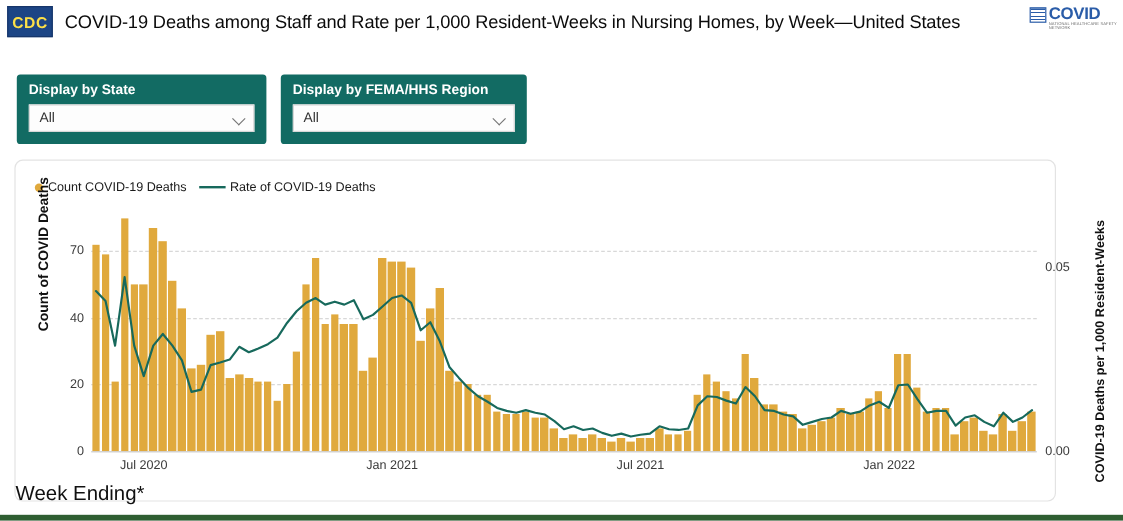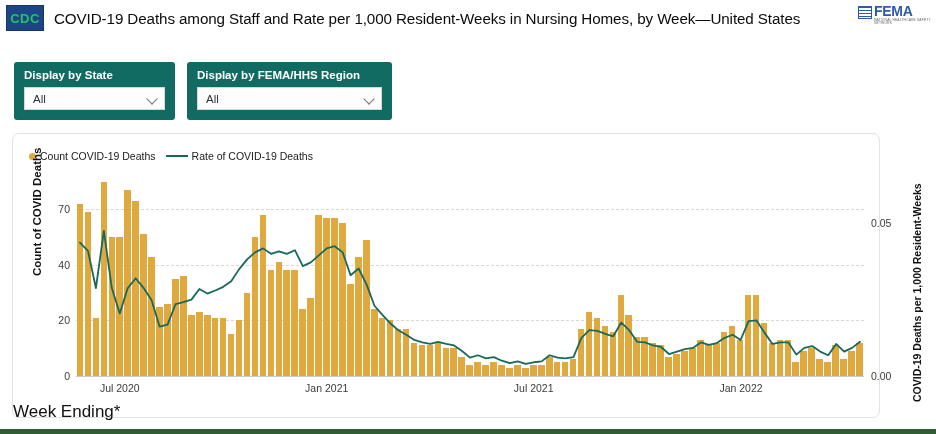--- a/index.html
+++ b/index.html
@@ -23,21 +23,21 @@
     display: flex; align-items: center;
   }
   #cdc-logo {
     width: 38px; height: 26px; margin-left: 6px;
     background: #1c4585;
     border: 1px solid #16356a;
     display: flex; align-items: center; justify-content: center;
     flex: 0 0 auto;
   }
   #cdc-logo .mark {
-    color: #22c55e; font-weight: bold;
+    color: #fde047; font-weight: bold;
     font-size: 13px; letter-spacing: 0.5px;
     font-family: "Liberation Sans", sans-serif;
   }
   #page-title {
     margin-left: 10px;
     font-size: 15.2px; font-weight: normal;
     color: #0b0b0b; white-space: nowrap;
     letter-spacing: -0.1px;
   }
   #nhsn-logo {
@@ -64,21 +64,21 @@
 
   
   #filters {
     position: absolute; left: 14px; top: 62px;
     display: flex; gap: 12px;
   }
   .filter-card {
     background: #126b63;
     border-radius: 3px;
     padding: 7px 10px 10px 10px;
-    width: 161px;
+    width: 208px;
   }
   .filter-card.wide { width: 205px; }
   .filter-label {
     color: #ffffff; font-size: 11.5px; font-weight: bold;
     margin-bottom: 6px; white-space: nowrap;
   }
   .filter-select {
     background: #fdfdfd;
     border: 1px solid #d7d7d7;
     height: 23px;
@@ -204,21 +204,21 @@
 <div id="app">
 
   <div id="header">
     <div id="cdc-logo">
       <span class="mark">CDC</span>
     </div>
     <div id="page-title">COVID-19 Deaths among Staff and Rate per 1,000 Resident-Weeks in Nursing Homes, by Week—United States</div>
     <div id="nhsn-logo">
       <span class="nhsn-icon"></span>
       <span class="nhsn-text">
-        <span class="nhsn-name">FEMA</span>
+        <span class="nhsn-name">COVID</span>
         <span class="nhsn-sub">NATIONAL HEALTHCARE SAFETY NETWORK</span>
       </span>
     </div>
   </div>
 
   <div id="filters">
 
     <div class="filter-card">
       <div class="filter-label">Display by State</div>
       <div class="filter-select">

